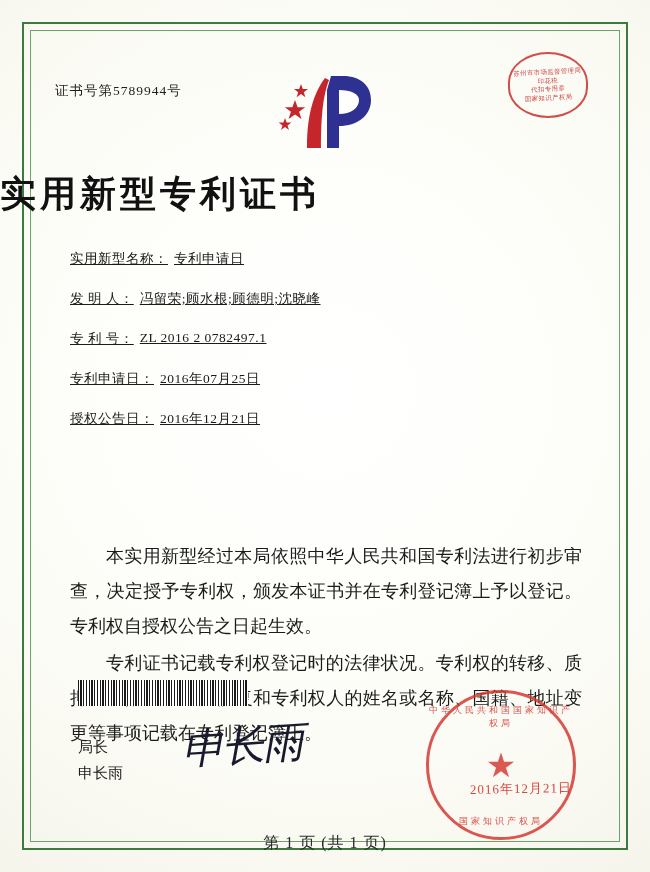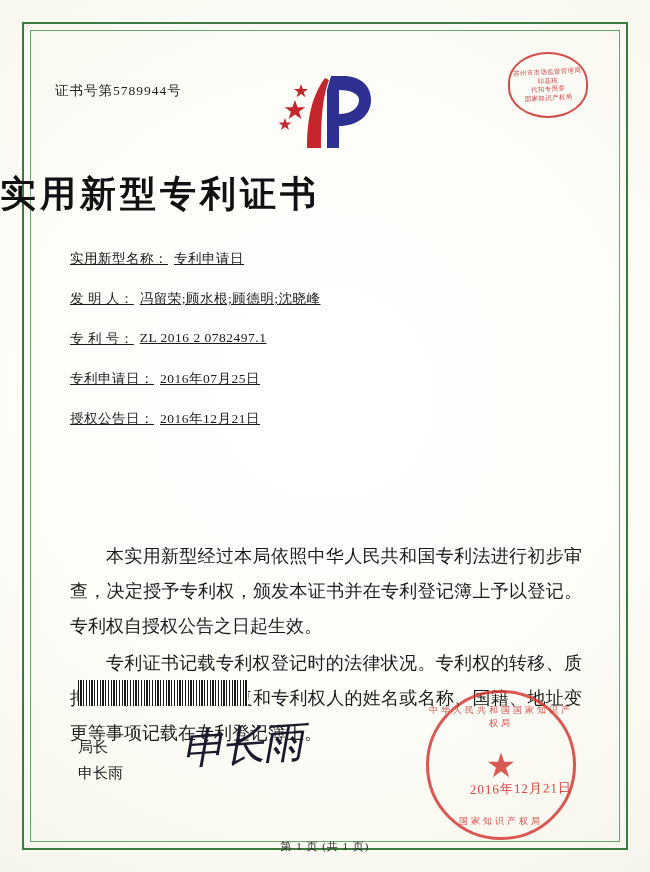--- a/index.html
+++ b/index.html
@@ -183,21 +183,21 @@
     color:#d2332c;
     font-size:13px;
     letter-spacing:1px;
     opacity:.9;
     transform:rotate(-1deg);
   }
   .footer{
     position:absolute;
     left:0;right:0;bottom:18px;
     text-align:center;
-    font-size:11px;
+    font-size:16px;
     color:#2b2b2b;
     letter-spacing:1px;
   }
 </style>
 </head>
 <body>
 
 <div class="page">
 
   <div class="border-outer"></div>

